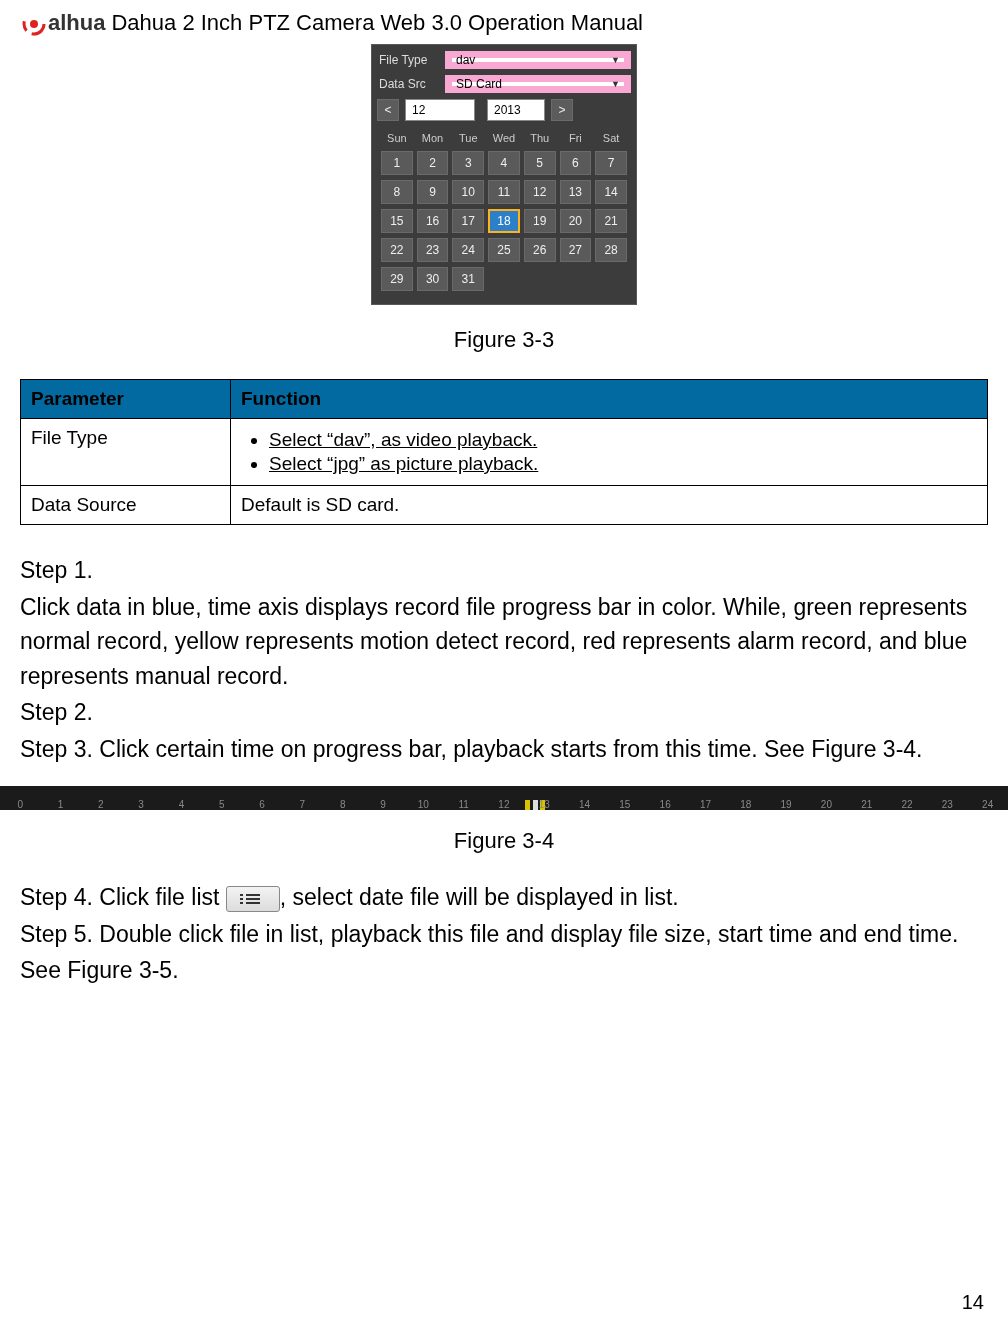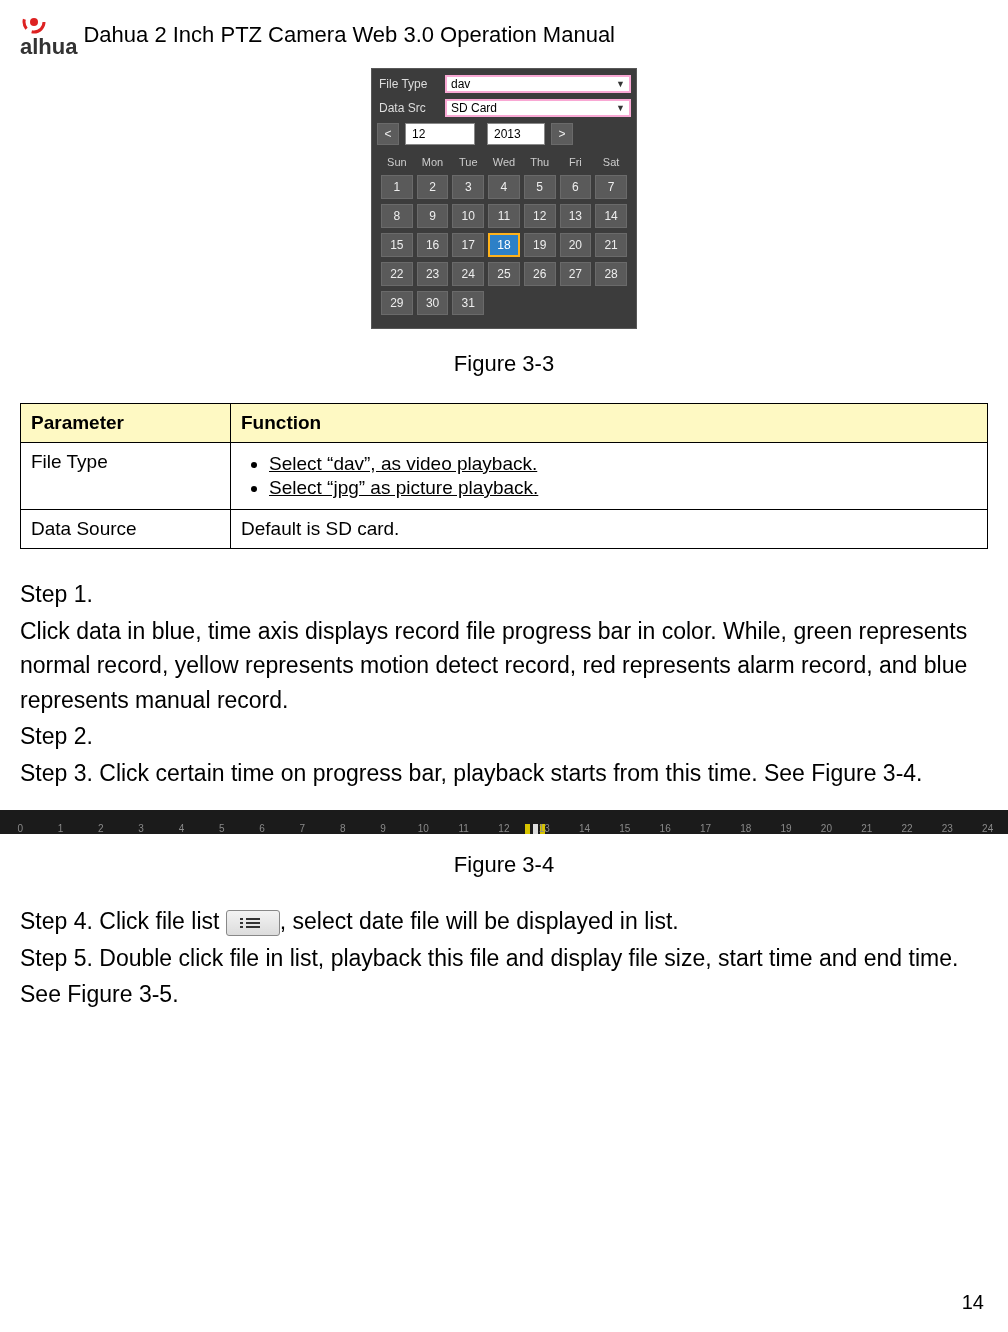--- a/index.html
+++ b/index.html
@@ -15,22 +15,21 @@
       padding: 10px 20px 0 20px;
     }
     .header-row {
       display: flex;
       align-items: center;
       gap: 6px;
       margin-bottom: 8px;
     }
     .logo-wrap {
       display: flex;
-      align-items: flex-start;
-      flex-direction: column;
+      align-items: flex-end;
     }
     .logo-alhua {
       font-family: Arial, sans-serif;
       font-size: 22px;
       font-weight: bold;
       color: #333;
     }
     .doc-title {
       font-size: 22px;
       font-weight: normal;
@@ -46,21 +45,21 @@
       color: #ccc;
     }
     .fig33-row { display: flex; align-items: center; margin-bottom: 6px; }
     .fig33-lbl { width: 68px; color: #ddd; font-size: 12px; padding-left: 2px; }
     .fig33-sel {
       flex: 1;
       background: #fff;
       color: #000;
       font-size: 12px;
       padding: 1px 4px;
-      border: 2px solid #f9a8d4;
+      border: 7px solid #f9a8d4;
       height: 18px;
       display: flex;
       align-items: center;
       justify-content: space-between;
     }
     .fig33-sel .dd { font-size: 9px; color: #333; }
     .fig33-monthrow { display: flex; align-items: center; margin: 4px 0 6px 0; }
     .nav-btn {
       width: 22px; height: 22px;
       background: #5c5c5c;
@@ -105,21 +104,21 @@
       border-collapse: collapse;
       margin: 0 0 28px;
     }
     .ptable th, .ptable td {
       border: 1px solid #000;
       font-size: 19px;
       text-align: left;
       padding: 8px 10px;
       vertical-align: top;
     }
-    .ptable th { background: #fef9c3; font-weight: bold; }
+    .ptable th { background: #0369a1; font-weight: bold; }
     .ptable .col-p { width: 210px; }
     .ptable ul { list-style: disc; padding-left: 28px; }
     .ptable li { margin: 2px 0; text-decoration: underline; }
     
     .body-text {
       font-size: 23px;
       line-height: 1.5;
     }
     .body-text p { margin-bottom: 2px; }
     

